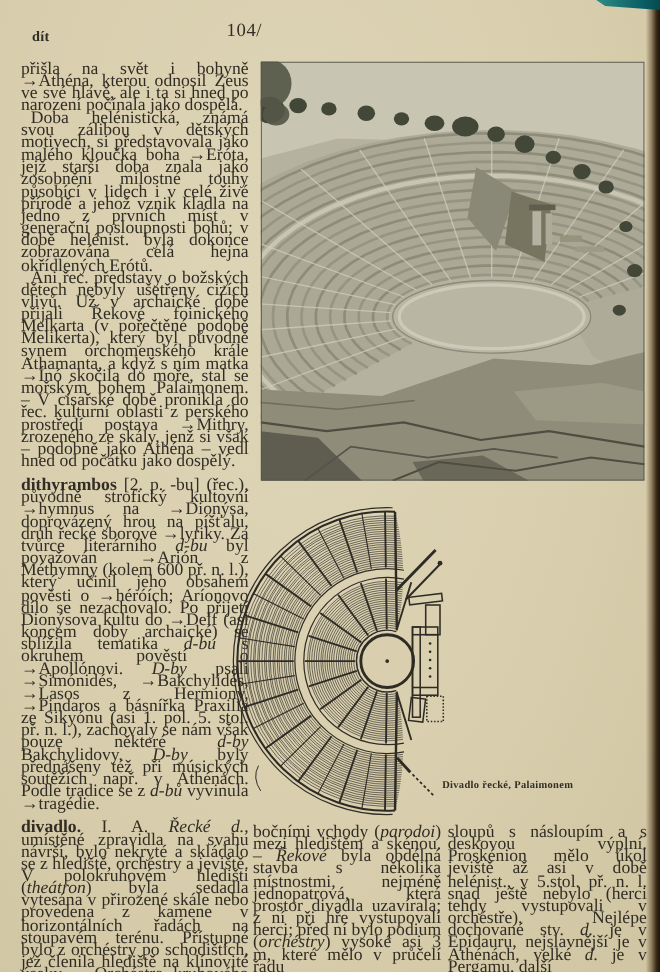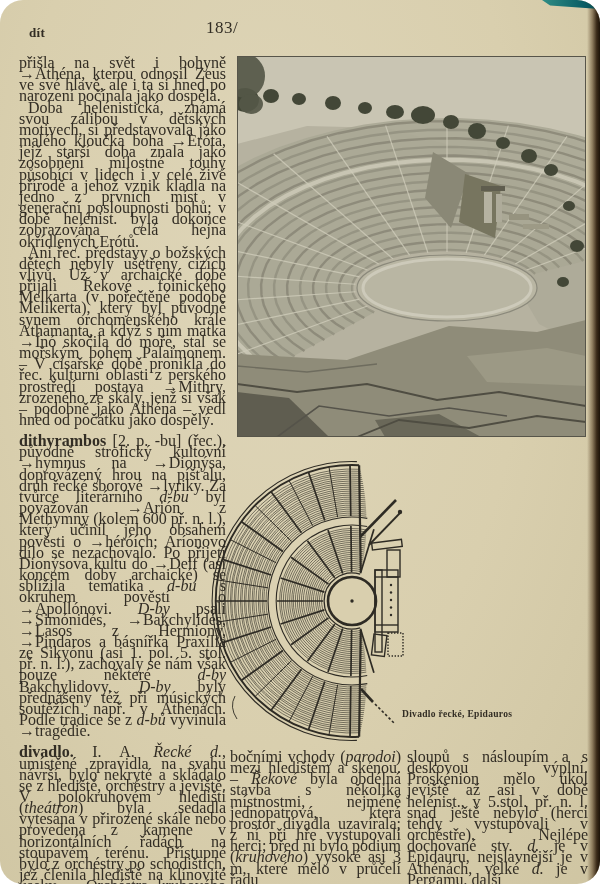--- a/index.html
+++ b/index.html
@@ -1,21 +1,20 @@
 <!DOCTYPE html>
 <html lang="cs"><head>
 <meta charset="utf-8">
 <style>
   html,body{margin:0;padding:0;}
   .page{
     position:relative;width:600px;height:884px;overflow:hidden;
     background:radial-gradient(ellipse at 45% 30%, #ded5b8 0%, #d9cfae 55%, #cfc5a2 100%);
     font-family:"Liberation Serif","DejaVu Serif",serif;
     color:#322d24;
-    border-radius:23px;
   }
   .edge-strip{
     position:absolute;top:0;right:0;width:13px;height:884px;
     background:linear-gradient(to right, rgba(80,60,35,0) 0%, rgba(90,66,38,.55) 40%, #3a2a18 75%, #1c1208 100%);
   }
   .corner-teal{
     position:absolute;top:0;right:0;width:58px;height:9px;
     background:linear-gradient(to right,#2f8d85,#0b5f66 70%,#074a50);
     clip-path:polygon(0 0,100% 0,100% 100%,14% 60%);
   }
@@ -38,21 +37,21 @@
 </style>
 </head>
 <body>
 
 <div class="page">
 
   <div class="edge-strip"></div>
   <div class="corner-teal"></div>
 
   <div class="hdr-word">dít</div>
-  <div class="hdr-num">183/</div>
+  <div class="hdr-num">104/</div>
 
   <div class="col col-left">
       <p class="">přišla na svět i bohyně →Athéna, kterou odnosil Zeus ve své hlavě, ale i ta si hned po narození počínala jako dospělá.</p>
       <p class="ind">Doba helénistická, známá svou zálibou v dětských motivech, si představovala jako malého kloučka boha →Eróta, jejž starší doba znala jako zosobnění milostné touhy působící v lidech i v celé živé přírodě a jehož vznik kladla na jedno z prvních míst v generační posloupnosti bohů; v době helénist. byla dokonce zobrazována celá hejna okřídlených Erótů.</p>
       <p class="ind">Ani řec. představy o božských dětech nebyly ušetřeny cizích vlivů. Už v archaické době přijali Řekové foinického Melkarta (v pořečtěné podobě Melikerta), který byl původně synem orchomenského krále Athamanta, a když s ním matka →Ínó skočila do moře, stal se mořským bohem Palaimonem. – V císařské době pronikla do řec. kulturní oblasti z perského prostředí postava →Mithry, zrozeného ze skály, jenž si však – podobně jako Athéna – vedl hned od počátku jako dospělý.</p>
       <p class=" entry"><b>dithyrambos</b> [2. p. -bu] (řec.), původně strofický kultovní →hymnus na →Dionýsa, doprovázený hrou na píšťalu, druh řecké sborové →lyriky. Za tvůrce literárního <i>d-bu</i> byl považován →Arión z Méthymny (kolem 600 př. n. l.), který učinil jeho obsahem pověsti o →héróích; Aríonovo dílo se nezachovalo. Po přijetí Dionýsova kultu do →Delf (asi koncem doby archaické) se sblížila tematika <i>d-bu</i> s okruhem pověstí o →Apollónovi. <i>D-by</i> psali →Simónidés, →Bakchylidés, →Lasos z Hermiony, →Pindaros a básnířka Praxilla ze Sikyónu (asi 1. pol. 5. stol. př. n. l.), zachovaly se nám však pouze některé <i>d-by</i> Bakchylidovy. <i>D-by</i> byly přednášeny též při músických soutěžích např. v Athénách. Podle tradice se z <i>d-bů</i> vyvinula →tragédie.</p>
       <p class=" entry"><b>divadlo.</b> I. A. <i>Řecké d.</i>, umístěné zpravidla na svahu návrší, bylo nekryté a skládalo se z hlediště, orchéstry a jeviště. V polokruhovém hledišti (<i>theátron</i>) byla sedadla vytesána v přirozené skále nebo provedena z kamene v horizontálních řadách na stoupavém terénu. Přístupné bylo z orchéstry po schodištích, jež členila hlediště na klínovité úseky. – Orchéstra kruhového půdorysu, určená pro sbor (→chór), mívala uprostřed oltář; vstupovalo se do ní dvěma</p>
     </div>
 
   <figure class="photo-fig">
@@ -265,22 +264,22 @@
           <circle cx="181" cy="127" r="1.2"></circle>
             <circle cx="181" cy="134.5" r="1.2"></circle>
           <circle cx="181" cy="142" r="1.2"></circle>
             <circle cx="181" cy="149.5" r="1.2"></circle>
           <circle cx="181" cy="157" r="1.2"></circle>
         </g>
       </g>
     </svg>
   </figure>
 
-  <div class="caption cap-plan">Divadlo řecké, Epidauros</div>
+  <div class="caption cap-plan">Divadlo řecké, Palaimonem</div>
 
   <div class="col col-mid">
-      <p class="">bočními vchody (<i>parodoi</i>) mezi hledištěm a skénou. – <i>Řekové</i> byla obdélná stavba s několika místnostmi, nejméně jednopatrová, která prostor divadla uzavírala; z ní při hře vystupovali herci; před ní bylo podium (<i>kruhového</i>) vysoké asi 3 m, které mělo v průčelí řadu</p>
+      <p class="">bočními vchody (<i>parodoi</i>) mezi hledištěm a skénou. – <i>Řekové</i> byla obdélná stavba s několika místnostmi, nejméně jednopatrová, která prostor divadla uzavírala; z ní při hře vystupovali herci; před ní bylo podium (<i>orchéstry</i>) vysoké asi 3 m, které mělo v průčelí řadu</p>
     </div>
   <div class="col col-right">
       <p class="">sloupů s násloupím a s deskovou výplní. Proskénion mělo úkol jeviště až asi v době helénist., v 5.stol. př. n. l. snad ještě nebylo (herci tehdy vystupovali v orchéstře). Nejlépe dochované stv. <i>d.</i> je v Epidauru, nejslavnější je v Athénách, velké <i>d.</i> je v Pergamu, další</p>
     </div>
 
 </div>
 
 </body></html>

